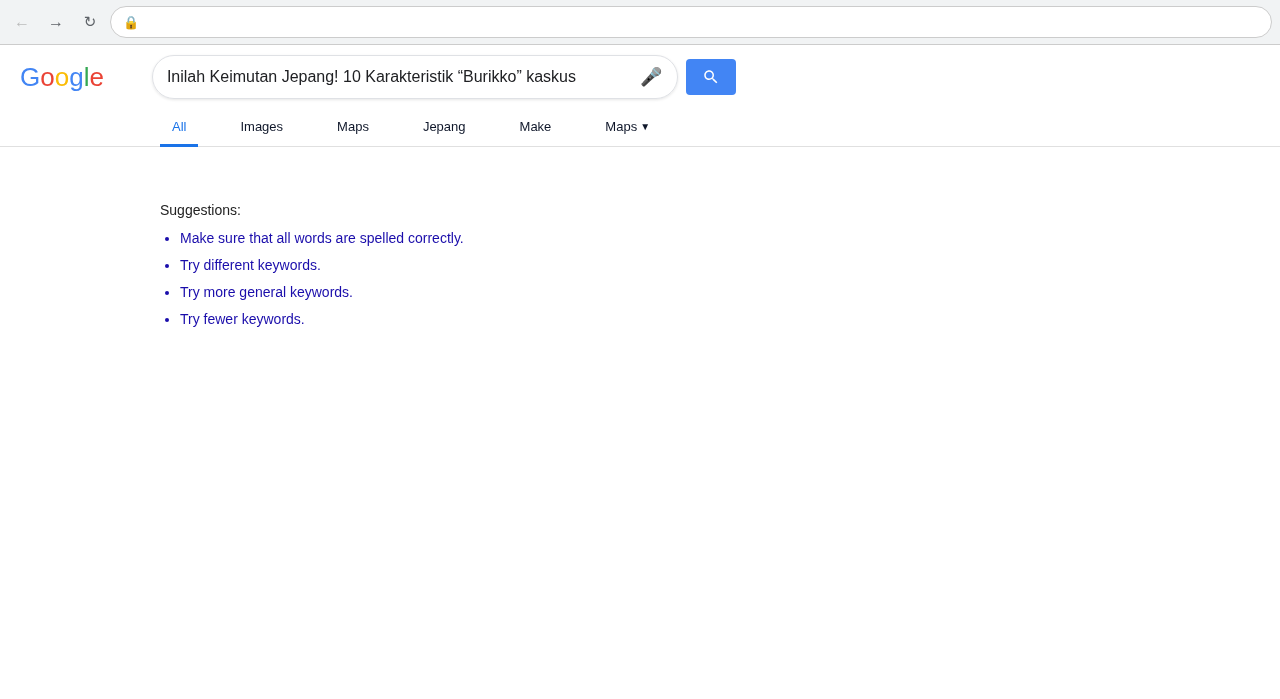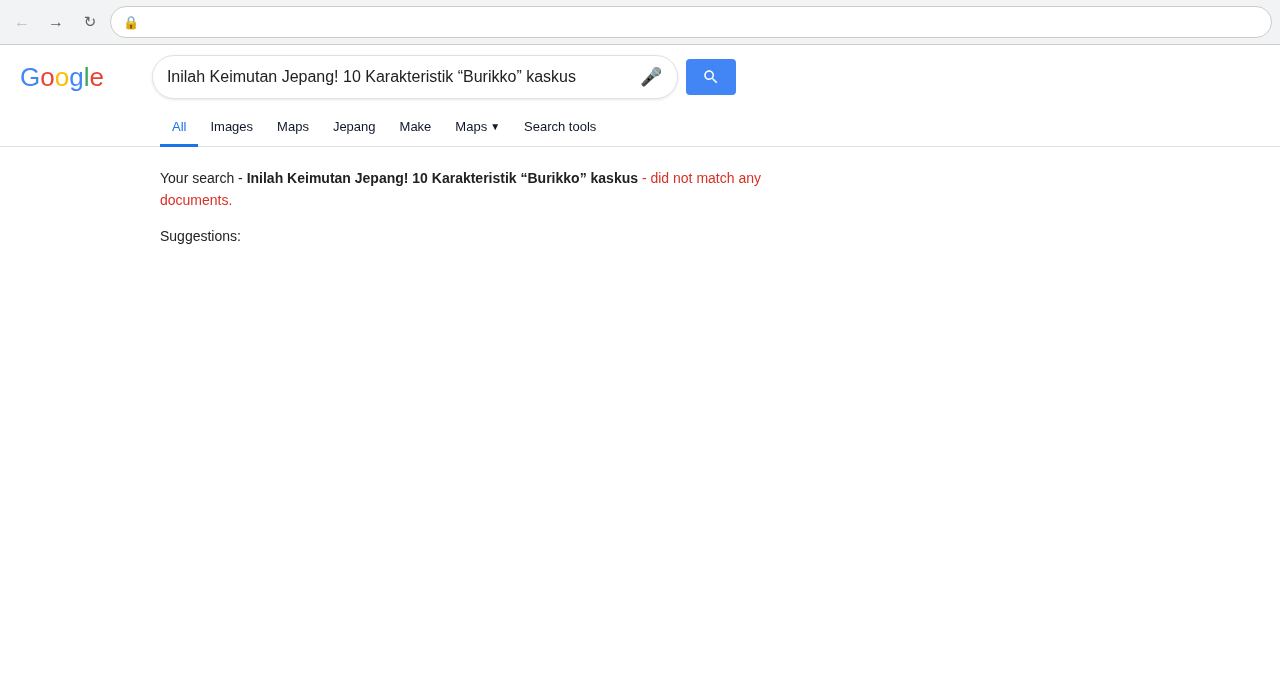--- a/index.html
+++ b/index.html
@@ -24,31 +24,31 @@
     .logo-green { color: #34a853; }
 
     .search-bar-container { display: flex; align-items: center; flex: 1; max-width: 584px; }
     .search-input-wrapper { display: flex; align-items: center; border: 1px solid #dfe1e5; border-radius: 24px; padding: 6px 14px; flex: 1; height: 44px; box-shadow: 0 1px 3px rgba(0,0,0,0.1); }
     .search-input { border: none; outline: none; flex: 1; font-size: 16px; color: #202124; background: transparent; }
     .mic-icon { color: #4285f4; font-size: 18px; cursor: pointer; margin-left: 8px; }
     .search-btn { background: #4285f4; border: none; border-radius: 4px; padding: 0 16px; height: 36px; cursor: pointer; margin-left: 8px; display: flex; align-items: center; justify-content: center; }
     .search-btn svg { fill: white; width: 18px; height: 18px; }
 
     
-    .nav-tabs { display: flex; align-items: center; padding: 6px 20px 0 20px; border-bottom: 1px solid #e0e0e0; margin-top: 4px; padding-left: 160px; }
+    .nav-tabs { display: flex; align-items: center; padding: 6px 20px 0 20px; border-bottom: 1px solid #e0e0e0; margin-top: 4px; padding-left: 160px; gap: 30px; }
     .tab { padding: 10px 12px; font-size: 13px; color: #0f172a; cursor: pointer; border-bottom: 3px solid transparent; margin-bottom: -1px; text-decoration: none; display: flex; align-items: center; gap: 3px; }
     .tab.active { color: #1a73e8; border-bottom-color: #1a73e8; font-weight: 500; }
     .arrow-down { font-size: 10px; }
 
     
     .main-content { padding: 20px 20px 20px 160px; max-width: 800px; }
     .no-results-text { font-size: 14px; color: #222; line-height: 1.6; margin-bottom: 16px; }
     .no-results-text .query { font-weight: bold; }
     .no-results-text .did-not-match { color: #d93025; }
-    .suggestions-title { font-size: 14px; color: #222; margin-bottom: 10px; }
+    .suggestions-title { font-size: 14px; color: #222; margin-bottom: 10px; margin-top: 35px; }
     .suggestions-list { list-style: disc; padding-left: 20px; }
     .suggestions-list li { font-size: 14px; color: #1a0dab; margin-bottom: 6px; line-height: 1.5; }
   </style>
 </head>
 <body>
 
 <div class="browser-chrome">
   <div class="browser-toolbar">
     <button class="nav-btn disabled">←</button>
     <button class="nav-btn">→</button>
@@ -80,22 +80,24 @@
 <div class="nav-tabs">
   <a class="tab active" href="#">All</a>
   <a class="tab" href="#">Images</a>
   <a class="tab" href="#">Maps</a>
   <a class="tab" href="#">Jepang</a>
   <a class="tab" href="#">Make</a>
   <a class="tab" href="#">
     <span>Maps</span>
     <span class="arrow-down">▼</span>
   </a>
-  <a class="tab" href="#">Search tools</a>
 </div>
 
 <div class="main-content">
-  <p class="no-results-text">
-    <span>Your search - </span><span class="query">Inilah Keimutan Jepang! 10 Karakteristik “Burikko” kaskus</span><span class="did-not-match"> - did not match any documents.</span>
-  </p>
 
   <p class="suggestions-title">Suggestions:</p>
+  <ul class="suggestions-list">
+    <li>Make sure that all words are spelled correctly.</li>
+    <li>Try different keywords.</li>
+    <li>Try more general keywords.</li>
+    <li>Try fewer keywords.</li>
+  </ul>
 </div>
 
 </body></html>

